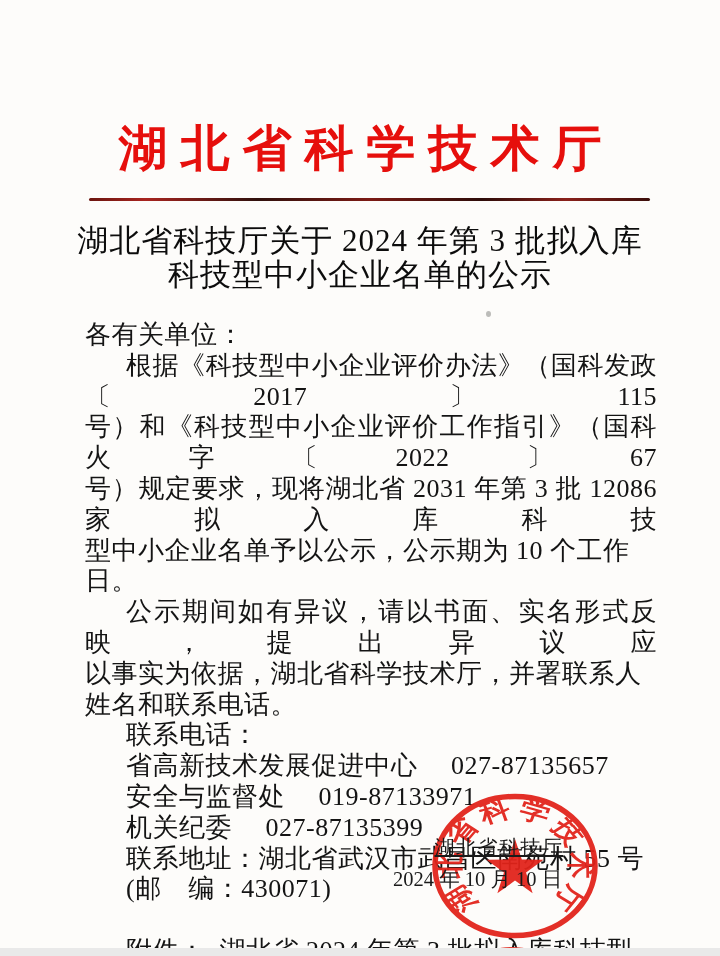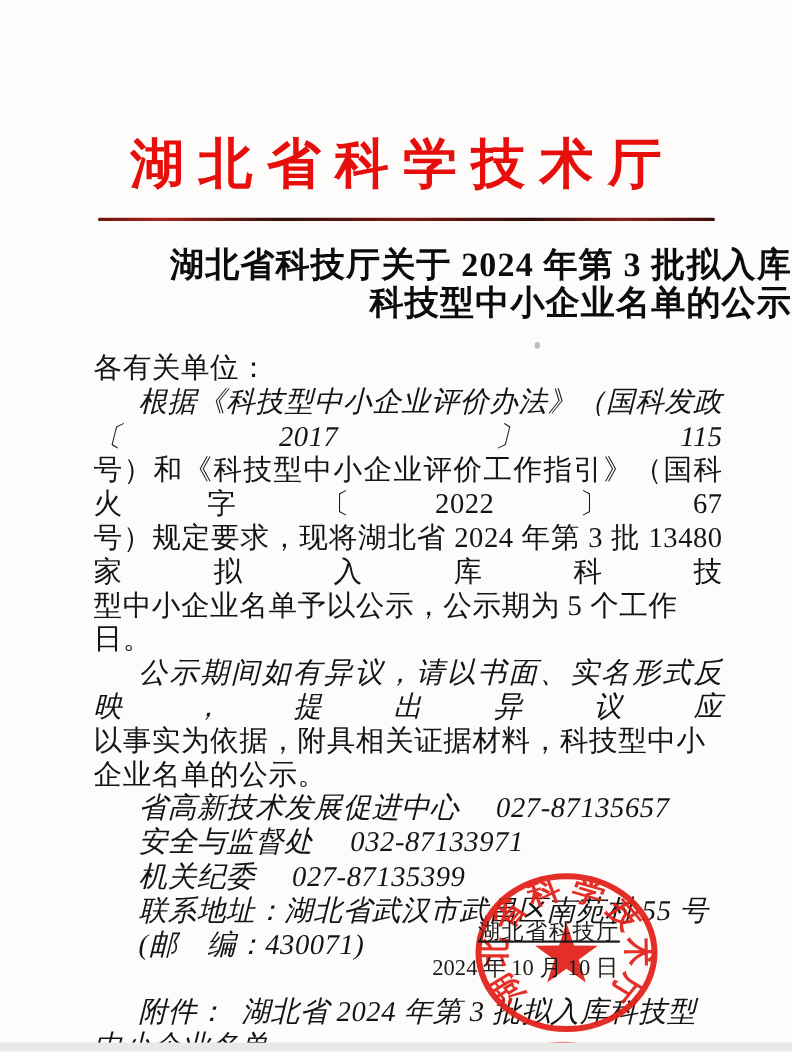--- a/index.html
+++ b/index.html
@@ -29,35 +29,35 @@
     width:561px; height:3px;
     background:linear-gradient(90deg,
       #6b150f 0%, #a8241f 10%, #30100c 30%, #7c1a14 50%,
       #2e0c09 70%, #8a201a 85%, #3b0e0a 100%);
     border-radius:2px;
   }
 
   
   .doc-title {
     position:absolute; top:224px; left:0; width:720px;
-    text-align:right;
+    text-align:center;
     font-size:31px; line-height:34px;
-    font-weight:bold; color:#0c0c0c;
+    font-weight:normal; color:#0c0c0c;
     letter-spacing:1px;
   }
 
   
   .body-block {
     position:absolute; top:320px; left:85px; width:572px;
     font-size:26px; line-height:30.8px;
     color:#141414;
     letter-spacing:0.5px;
   }
   .line { white-space:pre-wrap; }
-  .line.indent { text-indent:41px;font-style:italic; }
+  .line.indent { text-indent:41px; }
   .line.fill { text-align:justify; text-align-last:justify; }
   .line.spacer { height:30.8px; }
 
   
   .sign-name {
     position:absolute; top:834px; left:399px; width:200px;
     text-align:center; font-size:20px; letter-spacing:1.5px;
     color:#1a1a1a; z-index:3; white-space:pre;text-decoration:underline;
   }
   .sign-date {
@@ -104,26 +104,27 @@
 
   <div class="doc-title">
     <div>湖北省科技厅关于 2024 年第 3 批拟入库</div>
     <div>科技型中小企业名单的公示</div>
   </div>
 
   <div class="body-block">
       <div class="line">各有关单位：</div>
       <div class="line indent fill">根据《科技型中小企业评价办法》（国科发政〔2017〕115</div>
       <div class="line fill">号）和《科技型中小企业评价工作指引》（国科火字〔2022〕67</div>
-      <div class="line fill">号）规定要求，现将湖北省 2024 年第 3 批 13480 家拟入库科技</div>
-      <div class="line">型中小企业名单予以公示，公示期为 5 个工作日。</div>
+      <div class="line fill">号）规定要求，现将湖北省 2031 年第 3 批 12086 家拟入库科技</div>
+      <div class="line">型中小企业名单予以公示，公示期为 10 个工作日。</div>
       <div class="line indent fill">公示期间如有异议，请以书面、实名形式反映，提出异议应</div>
-      <div class="line">以事实为依据，附具相关证据材料，科技型中小企业名单的公示。</div>
+      <div class="line">以事实为依据，湖北省科学技术厅，并署联系人姓名和联系电话。</div>
+      <div class="line indent">联系电话：</div>
       <div class="line indent">省高新技术发展促进中心　 027-87135657</div>
-      <div class="line indent">安全与监督处　 032-87133971</div>
+      <div class="line indent">安全与监督处　 019-87133971</div>
       <div class="line indent">机关纪委　 027-87135399</div>
       <div class="line indent">联系地址：湖北省武汉市武昌区南苑村 55 号</div>
       <div class="line indent">(邮　编：430071)</div>
       <div class="line spacer"></div>
       <div class="line indent">附件：  湖北省 2024 年第 3 批拟入库科技型中小企业名单</div>
     </div>
 
   <div class="scan-speck"></div>
 
   <svg class="seal-svg" viewBox="0 0 244 244">

